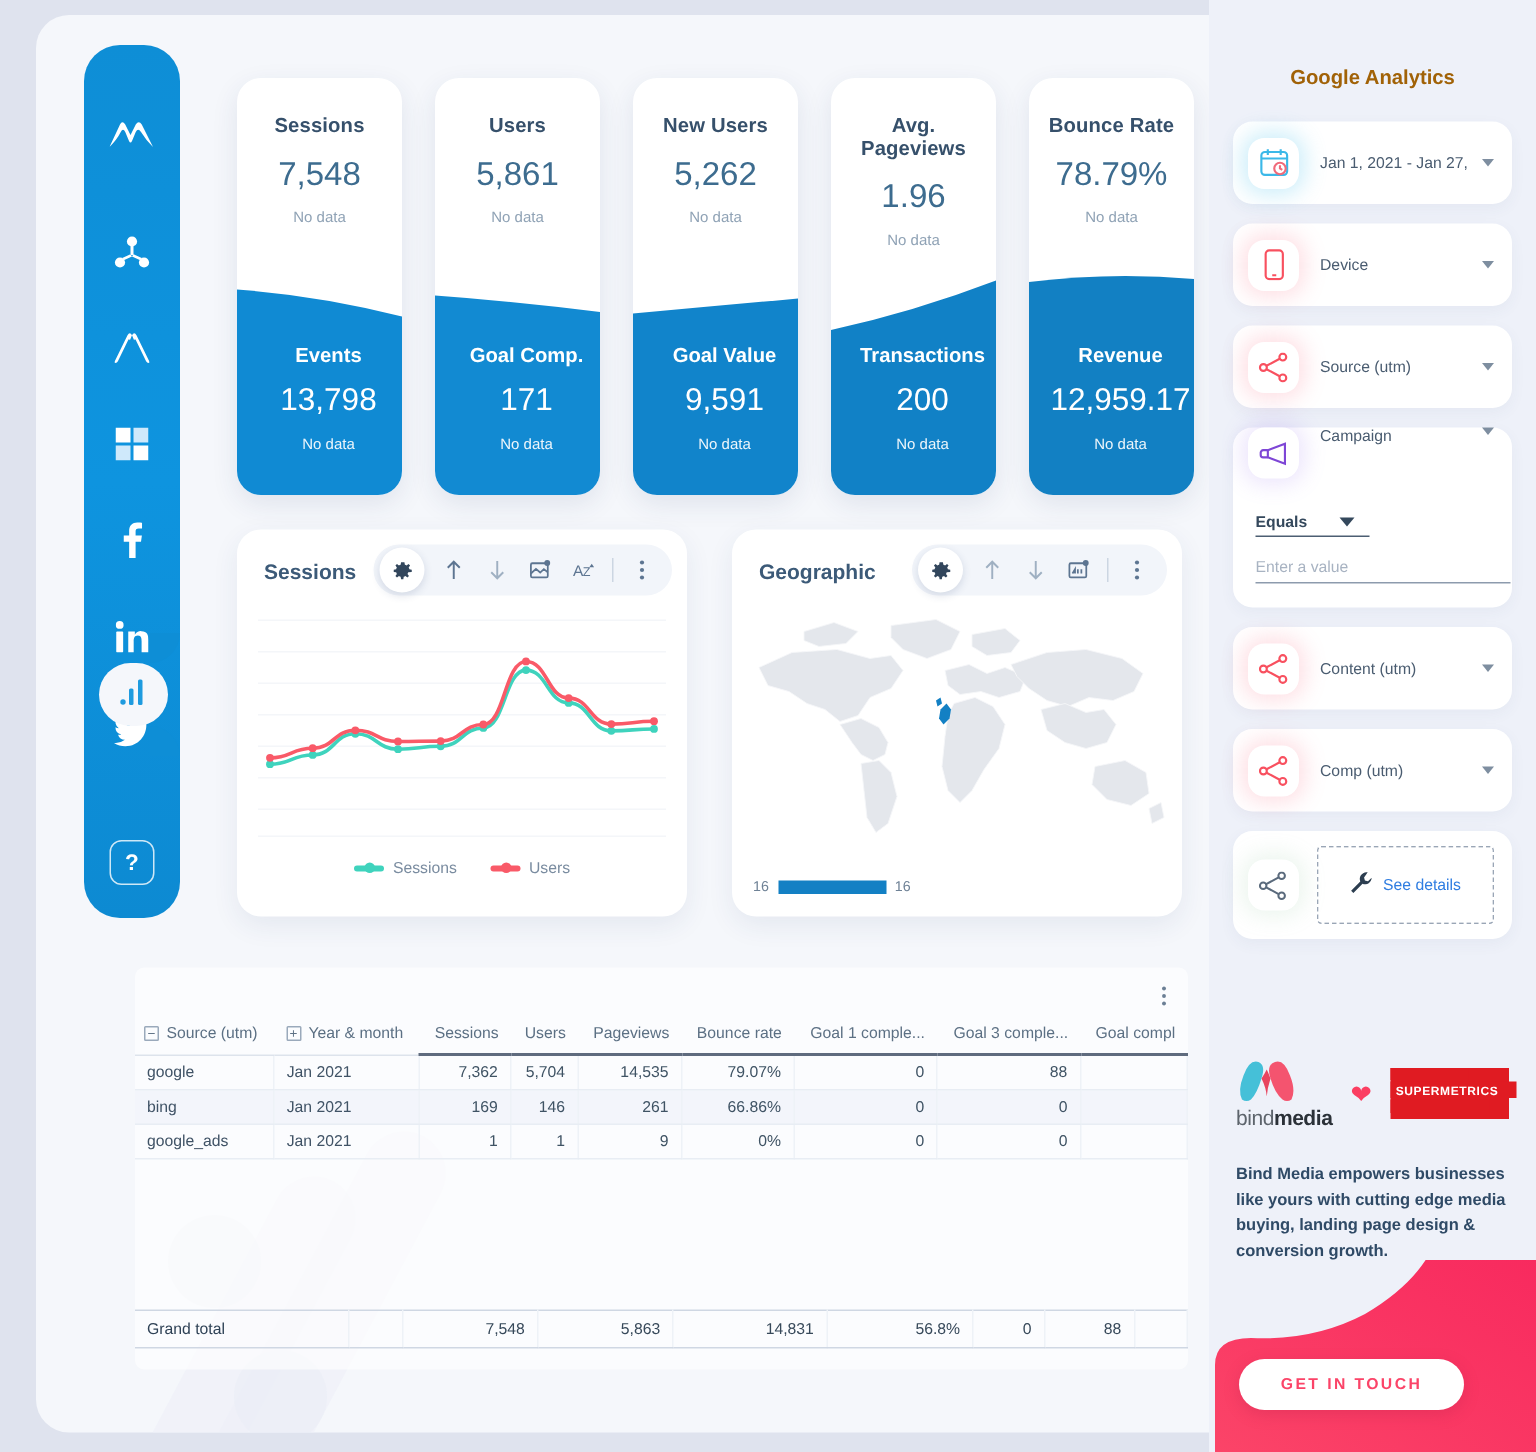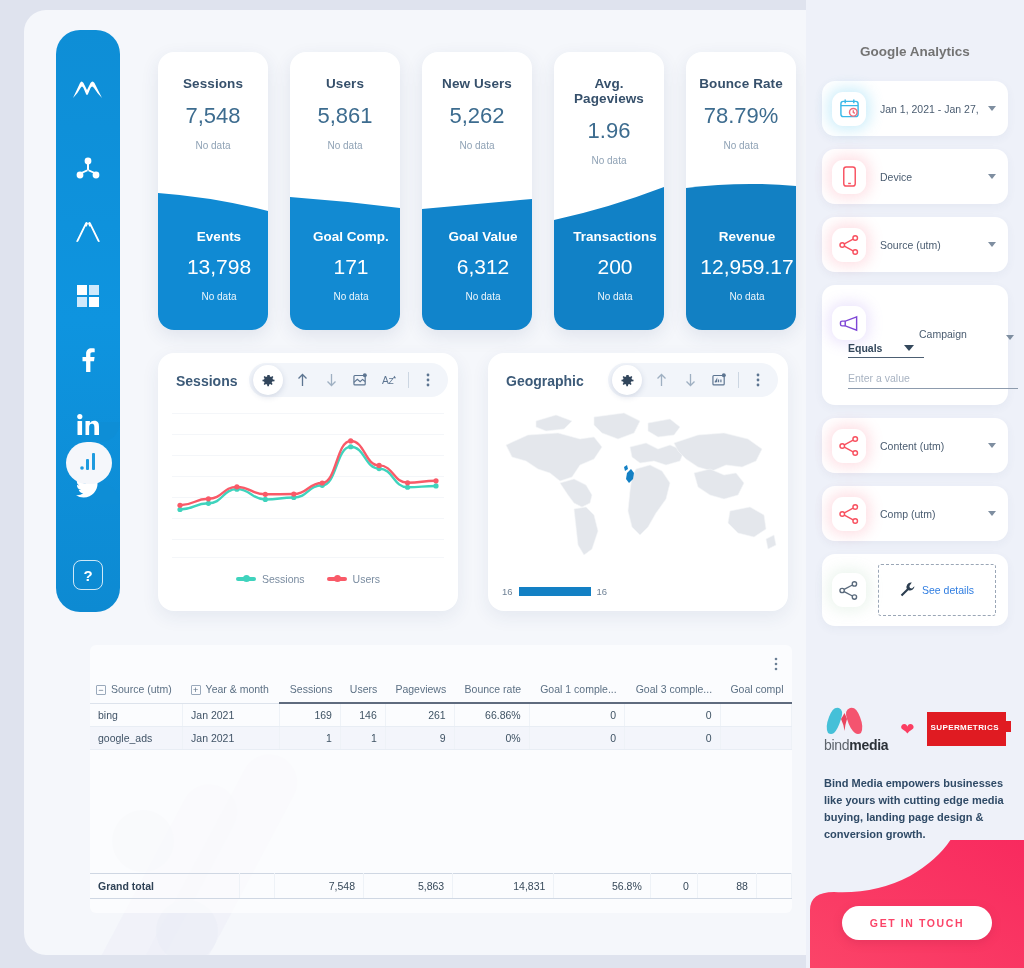--- a/index.html
+++ b/index.html
@@ -143,44 +143,44 @@
   .box { display:inline-block; width:10px;height:10px;border:1px solid #9aa9bb;
          line-height:8px; text-align:center; font-size:9px; color:#5c7084; margin-right:5px; border-radius:1px;}
   .grand {
     position:absolute; left:0; right:0; bottom:14px;
   }
   .grand table { position:static; }
   .grand td {
     font-size:10.5px; color:#37495a; padding:6px 8px; text-align:right;
     border-top:1px solid #cfd7e3; border-bottom:1px solid #cfd7e3; border-right:1px solid #eef2f7;
   }
-  .grand td.dim { text-align:left; font-weight:700; color:#2f4256; }
+  .grand td.dim { text-align:left; font-weight:400; color:#2f4256; }
 
   
   .rpanel {
     position:absolute; right:0; top:0; width:218px; height:968px;
     background:#eef1f9;
   }
-  .rp-title { text-align:center; font-size:13.5px; font-weight:700; color:#737373; padding-top:44px; }
+  .rp-title { text-align:center; font-size:13.5px; font-weight:700; color:#a16207; padding-top:44px; }
   .filters { padding: 22px 16px 0; display:flex; flex-direction:column; gap:13px; }
   .filter {
     background:#fff; border-radius:13px; min-height:55px;
     display:flex; align-items:center; padding: 0 12px 0 10px;
     position:relative; box-shadow:0 3px 10px rgba(50,70,110,.05);
   }
   .f-icon {
     width:34px;height:34px;border-radius:11px;background:#fff;
     display:flex;align-items:center;justify-content:center; flex:0 0 34px;
   }
   .f-label { font-size:10.5px; color:#4a5c70; margin-left:14px; flex:1; }
   .caret { width:0;height:0;border-left:4px solid transparent;border-right:4px solid transparent;
            border-top:5px solid #7e8ea0; }
   .filter.expanded { flex-direction:column; align-items:stretch; padding: 0 12px 16px 10px; }
-  .f-row { display:flex; align-items:flex-end; min-height:55px;gap:39px; }
-  .f-sub { margin-left:16px; }
+  .f-row { display:flex; align-items:flex-start; min-height:55px; }
+  .f-sub { margin-left:5px; }
   .f-select {
     display:flex; align-items:center; gap:22px; border-bottom:1.4px solid #4c5e72;
     padding-bottom:3px; width:76px; margin-top:2px;
   }
   .f-select span { font-size:10.5px; color:#34485c; font-weight:700; }
   .f-select .caret { border-top-color:#34485c; border-left-width:5px;border-right-width:5px;border-top-width:6px; }
   .f-input {
     margin-top:14px; border-bottom:1.2px solid #8d9bad; padding-bottom:4px;
     font-size:10.5px; color:#a8b3c2; width: 170px;
   }
@@ -205,21 +205,21 @@
   .sm-txt { position:absolute; left:4px; top:11px; font-style:normal; z-index:3; }
   .brandtext {
     margin-top:22px; font-size:11px; font-weight:700; line-height:1.55; color:#2f4a66;
   }
 
   .blob {
     position:absolute; left:0; right:0; bottom:0; height:128px; overflow:hidden;
   }
   .blob svg { position:absolute; bottom:0; left:0; }
   .cta {
-    position:absolute; left:36px; bottom:28px; width:150px; height:34px;
+    position:absolute; left:20px; bottom:28px; width:150px; height:34px;
     background:#fff; border-radius:17px; display:flex; align-items:center; justify-content:center;
     font-size:10.5px; font-weight:700; letter-spacing:1.6px; color:#fb4468;
     box-shadow:0 3px 10px rgba(180,30,70,.25);
   }
 </style>
 </head>
 <body>
 
 <div class="page">
 
@@ -333,21 +333,21 @@
           <div class="kpi-value">5,262</div>
           <div class="kpi-sub">No data</div>
         </div>
         <div class="kpi-wave">
           <svg viewBox="0 0 110 155" preserveAspectRatio="none">
               <path d="M0 34 Q55 29 110 24 L110 155 L0 155 Z" fill="#1184cb"></path>
             </svg>
         </div>
         <div class="kpi-bottom">
           <div class="kpi-btitle">Goal Value</div>
-          <div class="kpi-bvalue">6,312</div>
+          <div class="kpi-bvalue">9,591</div>
           <div class="kpi-bsub">No data</div>
         </div>
       </div>
 
       <div class="kpi">
         <div class="kpi-top">
           <div class="kpi-title">Avg. Pageviews</div>
           <div class="kpi-value">1.96</div>
           <div class="kpi-sub">No data</div>
         </div>
@@ -554,20 +554,31 @@
               <th>Sessions</th>
               <th>Users</th>
               <th>Pageviews</th>
               <th>Bounce rate</th>
               <th>Goal 1 comple...</th>
               <th>Goal 3 comple...</th>
               <th>Goal compl</th>
             </tr>
           </thead>
         <tbody id="tbody">
+            <tr>
+              <td class="dim">google</td>
+              <td class="dim">Jan 2021</td>
+              <td>7,362</td>
+              <td>5,704</td>
+              <td>14,535</td>
+              <td>79.07%</td>
+              <td>0</td>
+              <td>88</td>
+              <td></td>
+            </tr>
             <tr>
               <td class="dim">bing</td>
               <td class="dim">Jan 2021</td>
               <td>169</td>
               <td>146</td>
               <td>261</td>
               <td>66.86%</td>
               <td>0</td>
               <td>0</td>
               <td></td>

